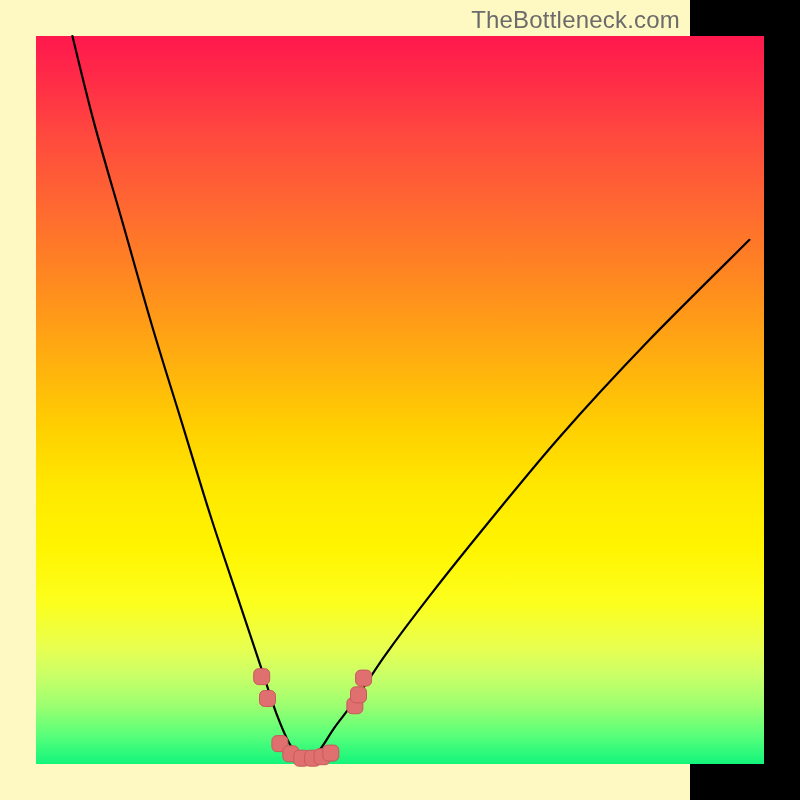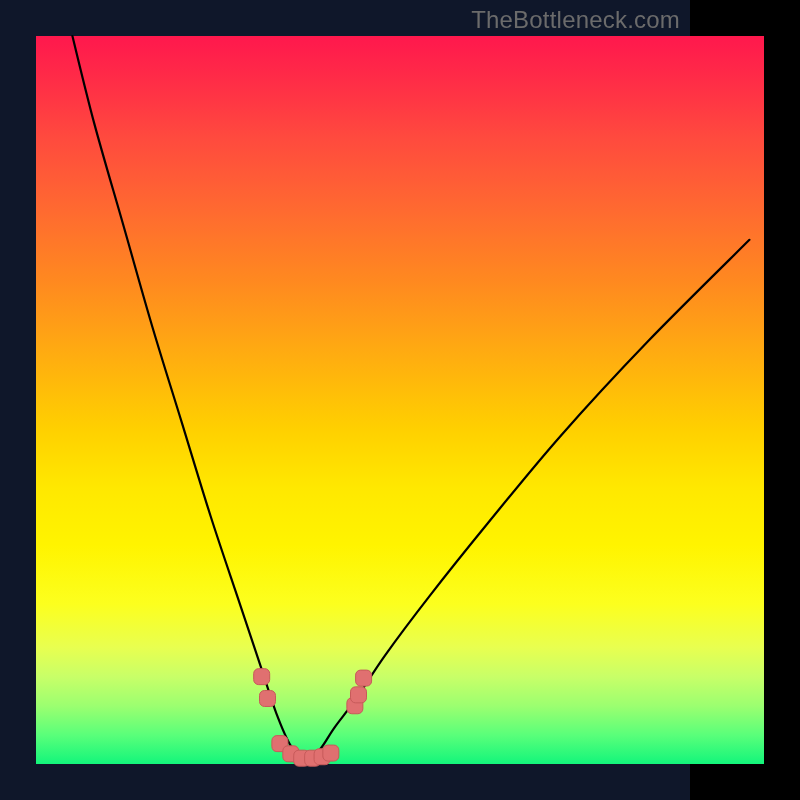--- a/index.html
+++ b/index.html
@@ -8,21 +8,21 @@
     width: 800px;
     height: 800px;
     background: #000000;
     font-family: Arial, Helvetica, sans-serif;
     overflow: hidden;
   }
   .stage {
     position: relative;
     width: 690px;
     height: 800px;
-    background: #0f172a;
+    background: #fef9c3;
     text-align: right;
   }
   .plot-area {
     position: absolute;
     left: 36px;
     top: 36px;
     width: 728px;
     height: 728px;
     
     background: linear-gradient(

